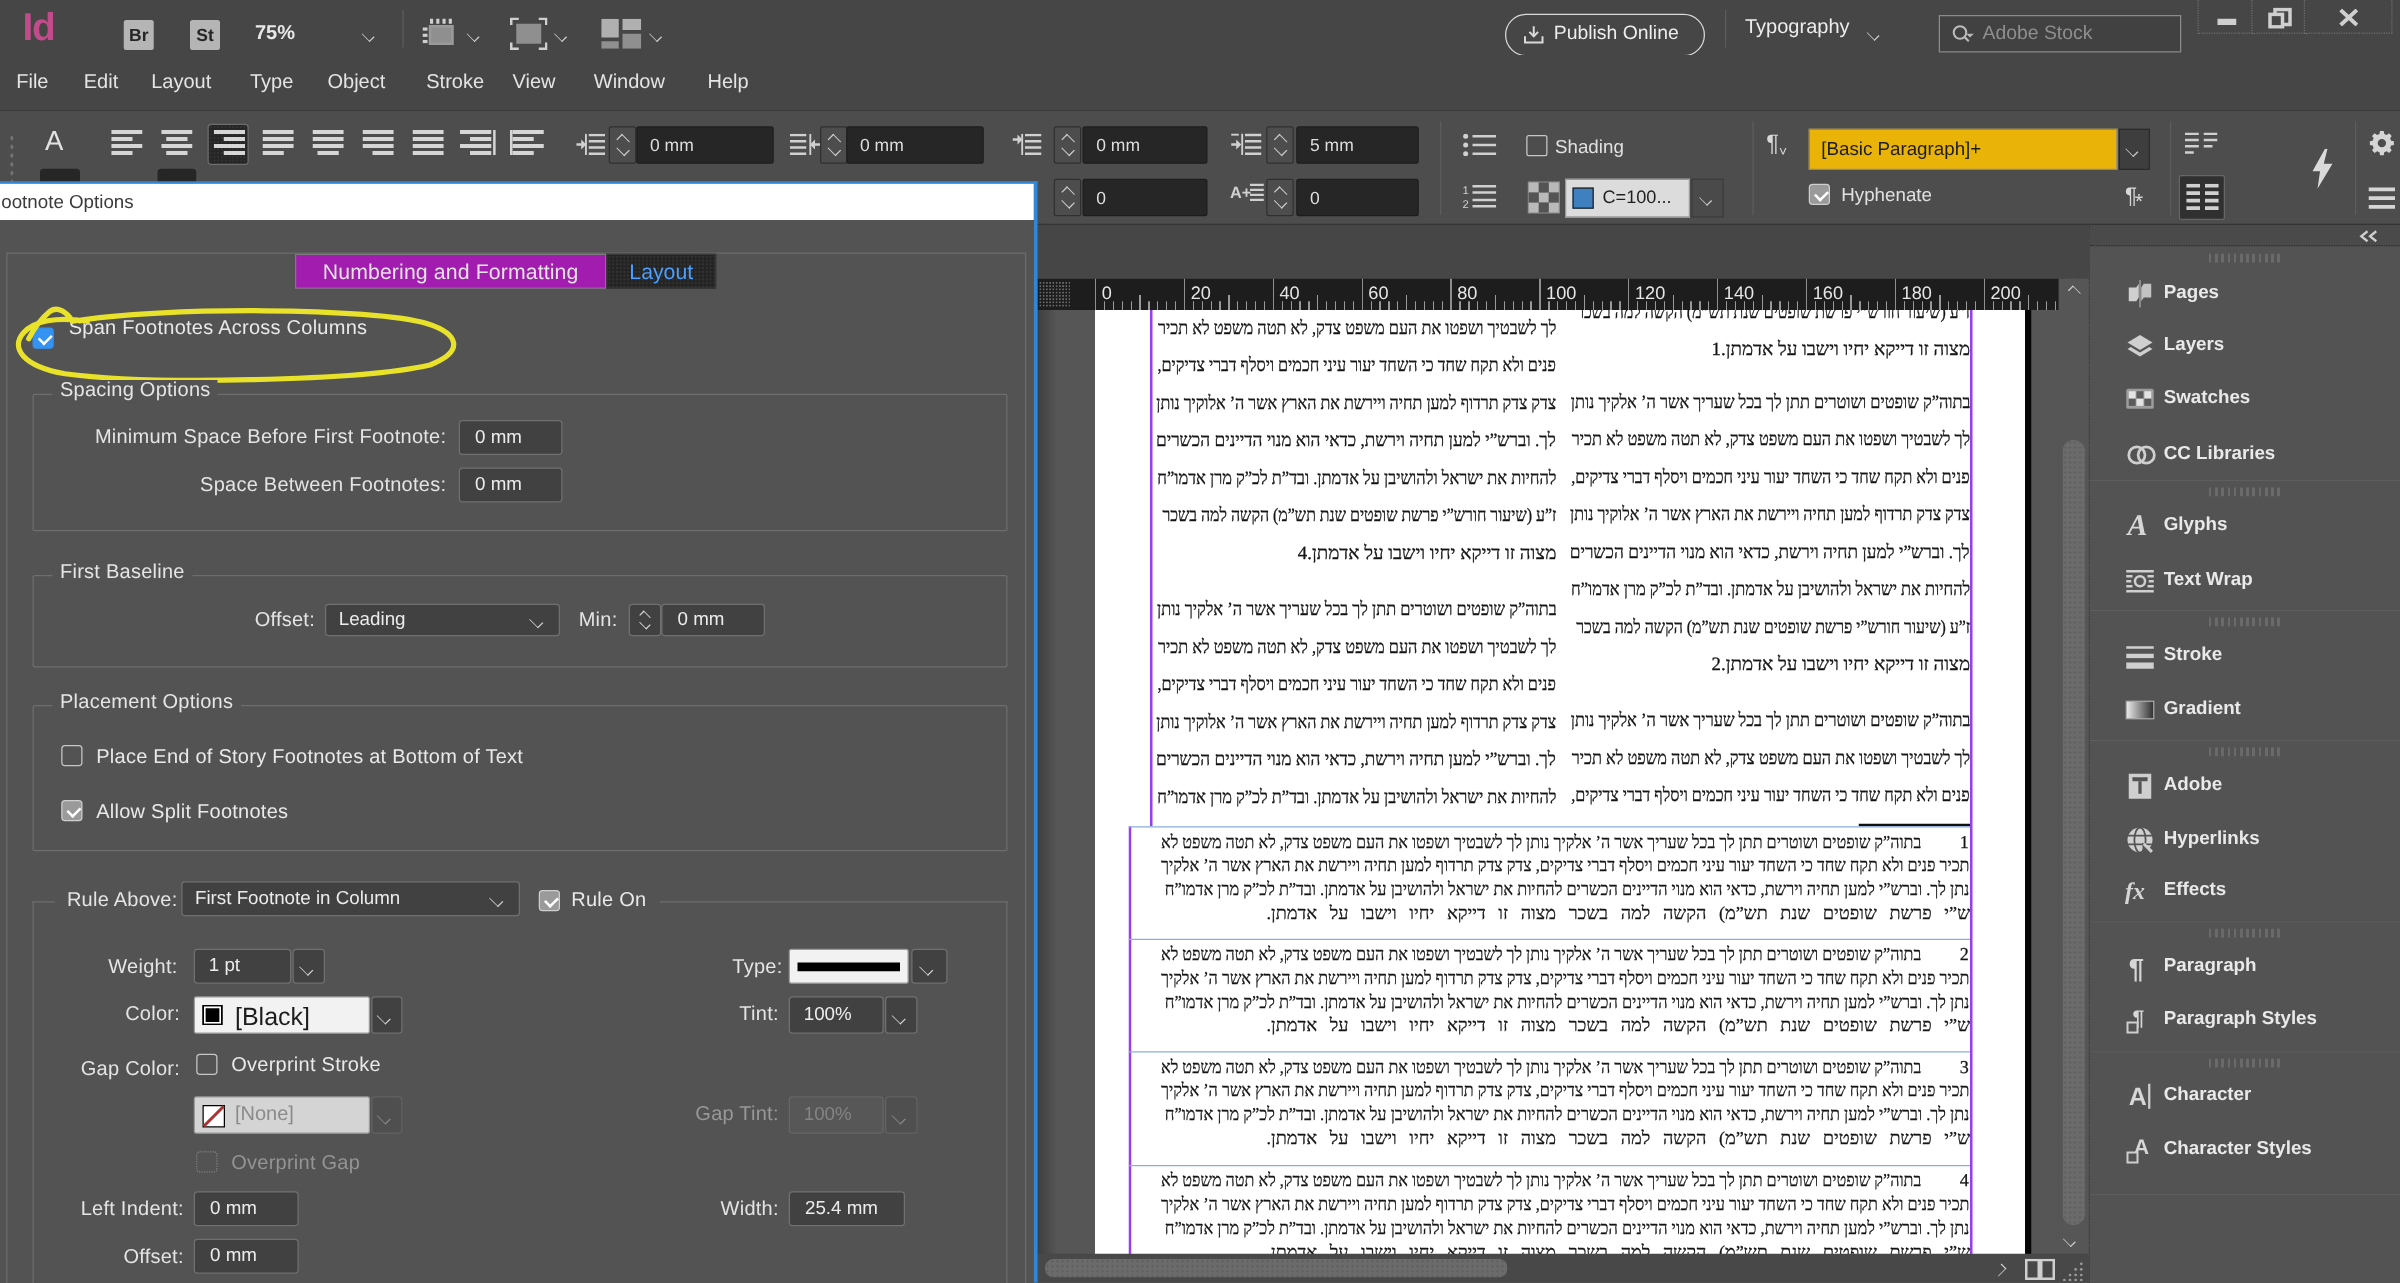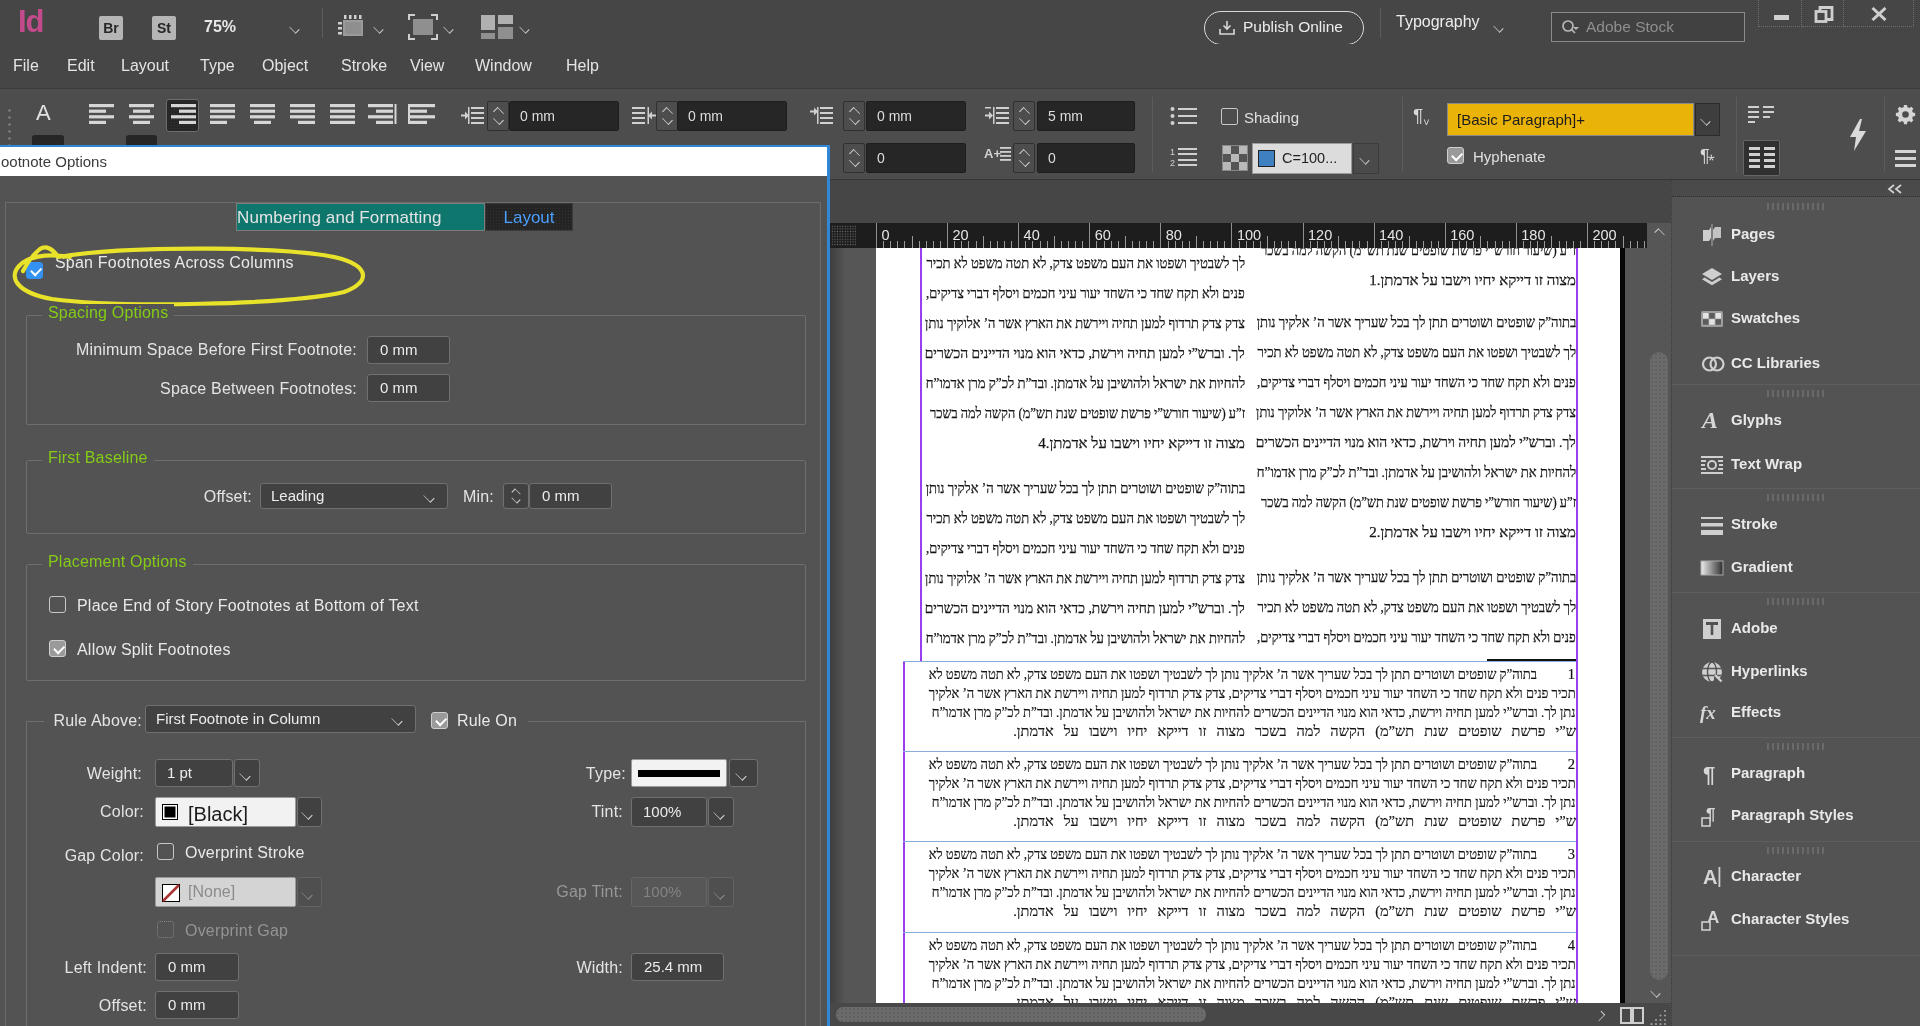--- a/index.html
+++ b/index.html
@@ -19,21 +19,21 @@
 
 #dlg{position:absolute;left:0px;top:147px;width:827px;height:879px;background:#535353}
 #dlgtitle{position:absolute;left:0;top:0;width:827px;height:29px;background:#ffffff;color:#3b3b3b;font-size:15px;line-height:30px;padding-left:1px}
 .dspin{position:absolute;width:26px;height:26px;background:#414141;border:1px solid #707070;border-radius:3px}
 .dspin:before{content:"";position:absolute;left:8px;top:5px;width:7px;height:7px;border-left:1.5px solid #d9d9d9;border-top:1.5px solid #d9d9d9;transform:rotate(45deg) scale(1,.62)}
 .dspin:after{content:"";position:absolute;left:8px;bottom:5px;width:7px;height:7px;border-right:1.5px solid #d9d9d9;border-bottom:1.5px solid #d9d9d9;transform:rotate(45deg) scale(1,.62)}
 .dchev{position:absolute;width:14px;height:8px}
 .dchev:before{content:"";position:absolute;left:0;top:0;width:9px;height:9px;border-right:1.7px solid #d9d9d9;border-bottom:1.7px solid #d9d9d9;transform:rotate(45deg) scale(1,.6)}
 .dbtn{position:absolute;background:#414141;border:1px solid #707070;border-radius:3px}
 .grp{position:absolute;border:1px solid #6e6e6e;border-radius:2px}
-.grplab{position:absolute;background:#535353;color:#84cc16;font-size:16px;letter-spacing:.2px;padding:0 6px}
+.grplab{position:absolute;background:#535353;color:#e5e5e5;font-size:16px;letter-spacing:.2px;padding:0 6px}
 .dlab{position:absolute;color:#e4e4e4;font-size:16px;letter-spacing:.2px;text-align:right}
 .dfield{position:absolute;background:#414141;border:1px solid #707070;border-radius:3px;color:#ececec;font-size:15px}
 .ddrop{position:absolute;background:#414141;border:1px solid #707070;border-radius:3px;color:#ececec;font-size:15px}
 .cb{position:absolute;width:17px;height:17px;border-radius:3px}
 .cb.unchk{border:1.5px solid #c7c7c7;background:transparent}
 .cb.gchk{border:1px solid #cfcfcf;background:#9a9a9a}
 .cb.blue{background:#3392f2;border:1px solid #3392f2}
 .ck:after{content:"";position:absolute;left:3.5px;top:4px;width:8px;height:4.5px;border-left:2px solid #fff;border-bottom:2px solid #fff;transform:rotate(-45deg)}
 
 #docstrip{position:absolute;left:830px;top:180px;width:842px;height:43px;background:#464646}
@@ -660,21 +660,21 @@
 <div class="grip" style="top:390px"></div>
 <div class="grip" style="top:494px"></div>
 <div class="grip" style="top:598px"></div>
 <div class="grip" style="top:743px"></div>
 <div class="grip" style="top:847px"></div>
 <div class="abs" style="left:0;top:145px;width:830px;height:2px;background:#3087d8"></div>
 <div class="abs" style="left:827px;top:145px;width:3px;height:881px;background:#3087d8"></div>
 <div id="dlg">
 <div id="dlgtitle">ootnote Options</div>
 <div class="abs" style="left:5px;top:55px;width:816px;height:1100px;border:1px solid #6c6c6c"></div>
-<div class="abs" style="left:236px;top:56px;width:249px;height:28px;background:#0f766e;border:1px solid #7c7c7c;color:#e3e3e3;font-size:17px;letter-spacing:.1px;line-height:27px">Numbering and Formatting</div>
+<div class="abs" style="left:236px;top:56px;width:249px;height:28px;background:#a21caf;border:1px solid #7c7c7c;color:#e3e3e3;font-size:17px;letter-spacing:.1px;text-align:center;line-height:27px">Numbering and Formatting</div>
 <div class="abs" style="left:485px;top:56px;width:88px;height:28px;background:#242424;background-image:radial-gradient(rgba(255,255,255,.07) .7px,transparent .9px);background-size:3px 3px;border:1px solid #3a3a3a;color:#4b9fff;font-size:17px;text-align:center;line-height:27px">Layout</div>
 <div class="cb blue ck" style="left:26px;top:115px"></div>
 <div class="abs" style="left:55px;top:107px;color:#e9e9e9;font-size:16px;letter-spacing:.2px">Span Footnotes Across Columns</div>
 <svg class="abs" style="left:0px;top:85px" width="390" height="95" viewBox="0 0 390 95">
   <path d="M 58,25 C 130,13 300,14 342,27 C 367,35 372,49 344,60 C 287,73 118,76 52,67 C 18,61 8,46 19,34 C 27,25 45,21 70,25 M 58,25 C 53,17 46,13 40,17 C 34,22 27,31 23,39" fill="none" stroke="#e8e32a" stroke-width="4.2" stroke-linecap="round"></path>
 </svg>
 <div class="grp" style="left:26px;top:168px;width:780px;height:110px"></div>
 <div class="grplab" style="left:42px;top:157px">Spacing Options</div>
 <div class="dlab" style="left:27px;top:194px;width:330px">Minimum Space Before First Footnote:</div>
 <div class="dfield" style="left:367px;top:189px;width:83px;height:28px;line-height:26px;padding-left:12px">0 mm</div>

